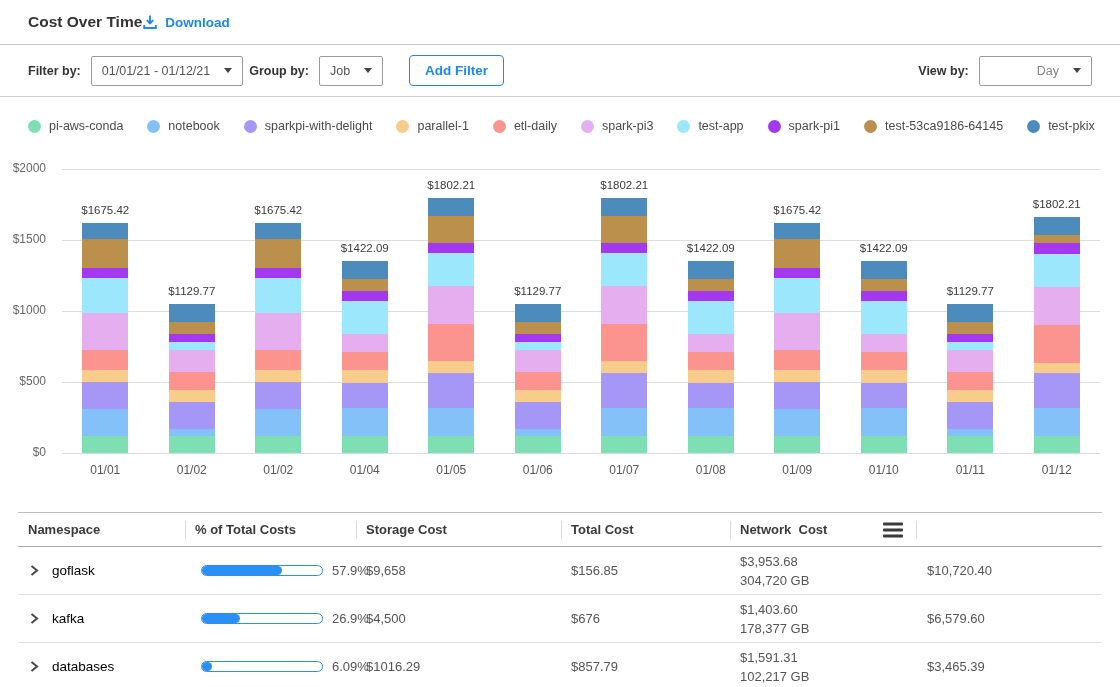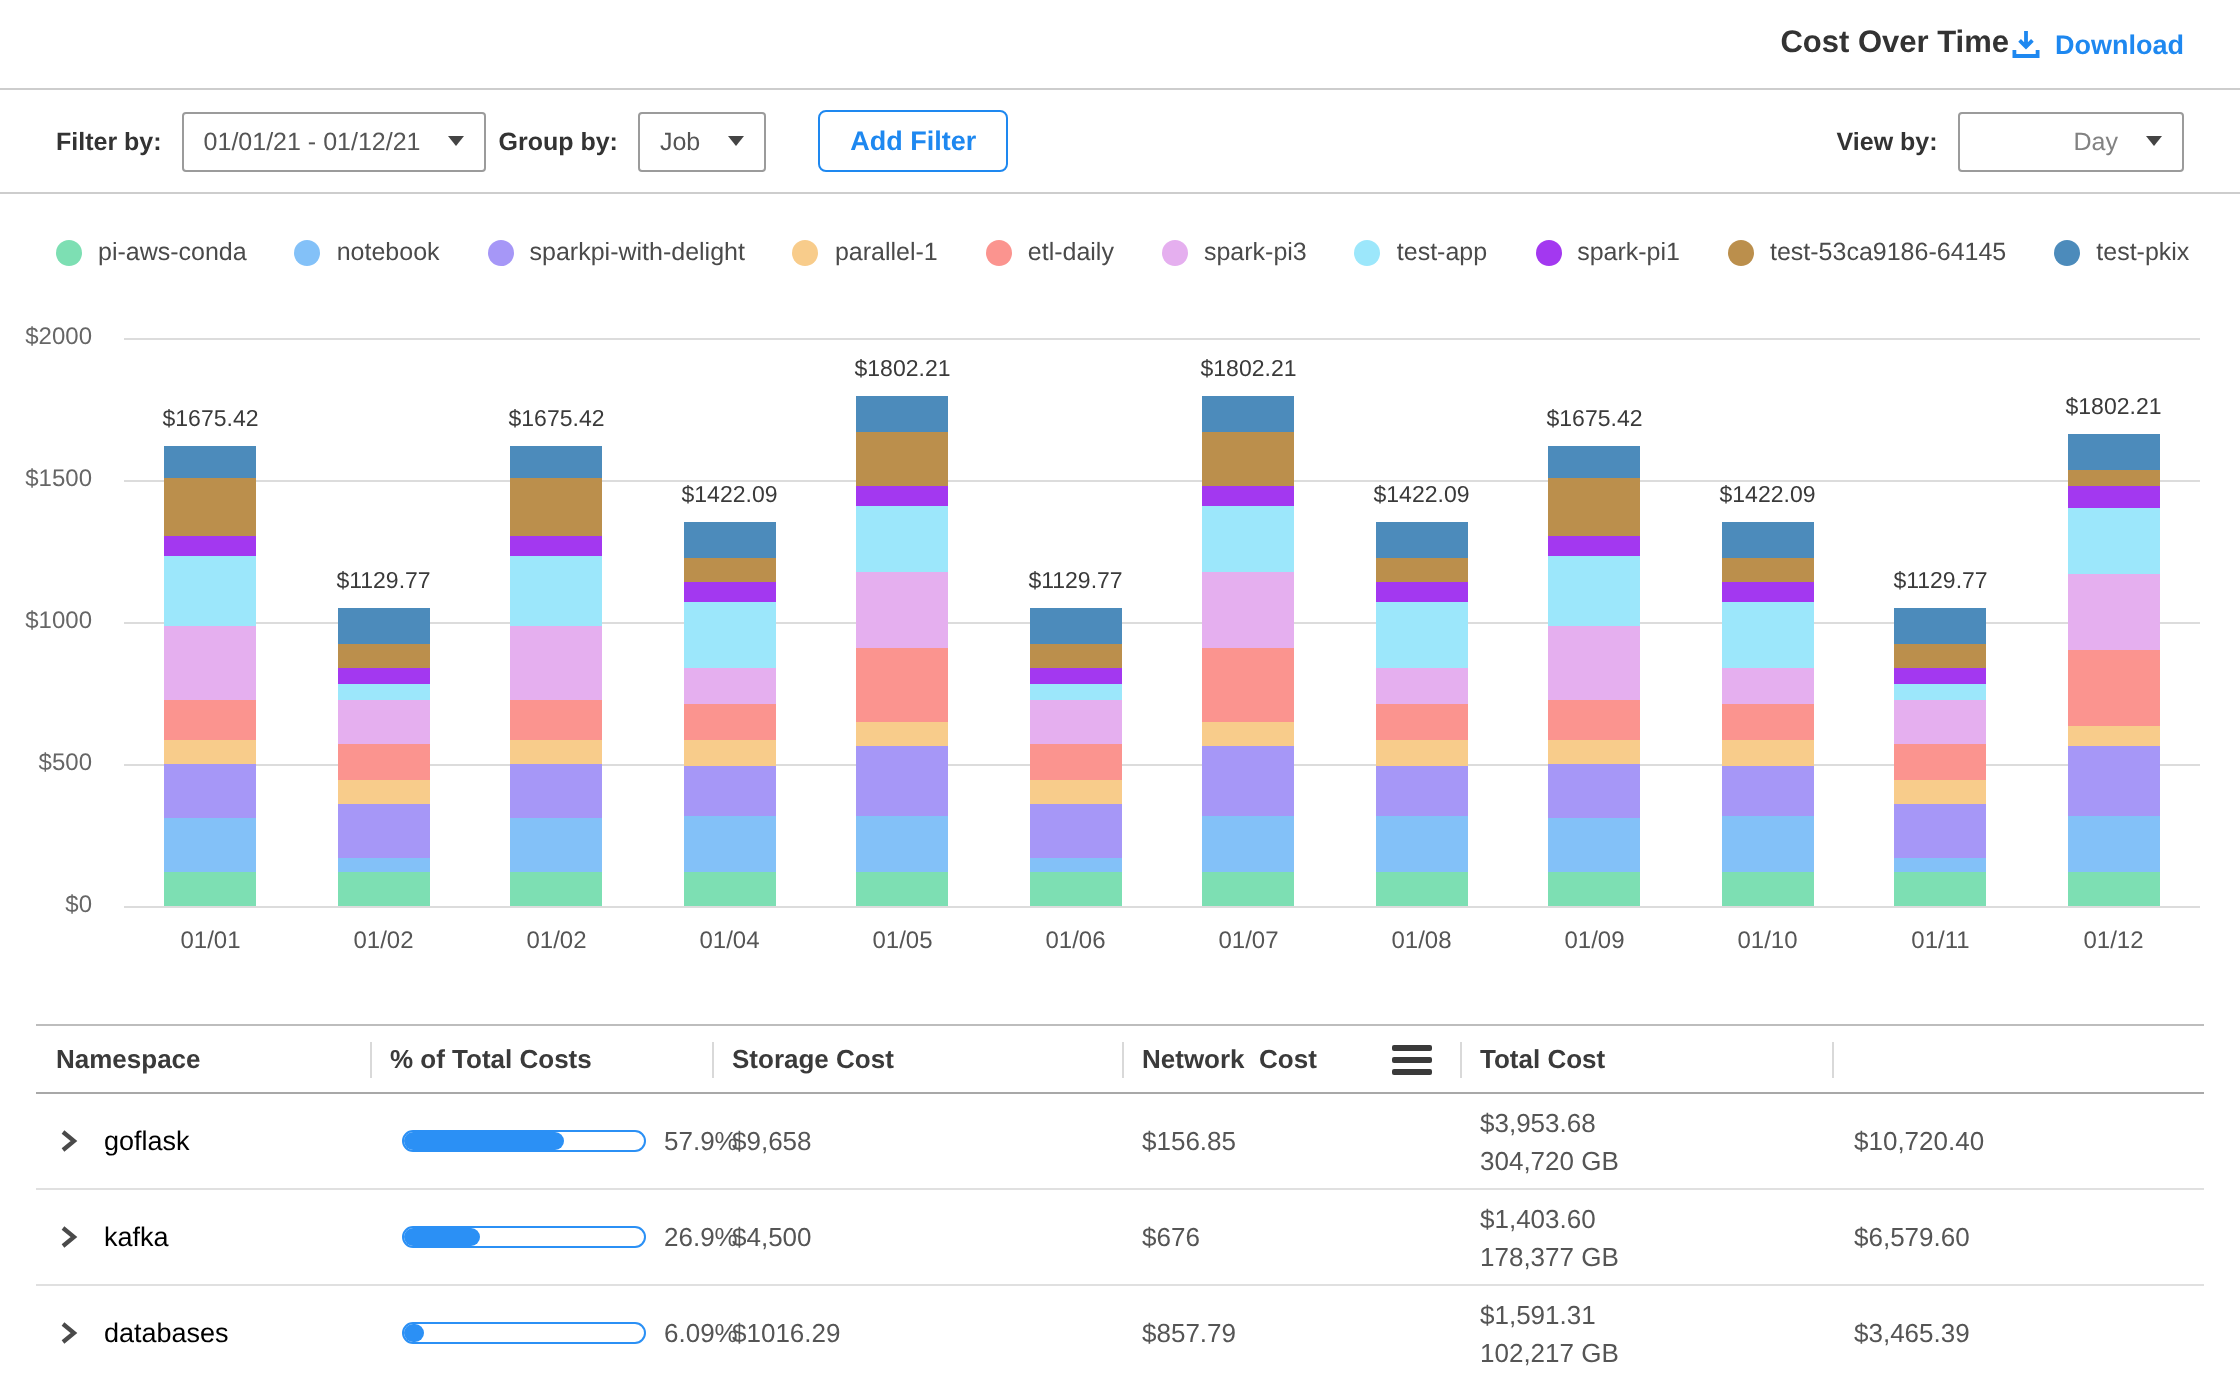--- a/index.html
+++ b/index.html
@@ -1,20 +1,20 @@
 <!DOCTYPE html>
 <html><head>
 <meta charset="utf-8">
 <style>
   * { margin:0; padding:0; box-sizing:border-box; }
   html,body { width:1120px; height:687px; overflow:hidden; background:#fff;
     font-family:"Liberation Sans", sans-serif; color:#3a3a3a; }
 
   
-  .topbar { height:45px; display:flex; align-items:center; justify-content:flex-end;
+  .topbar { height:45px; display:flex; align-items:center; justify-content:flex-start;
     padding:0 28px; border-bottom:1px solid #cdcdcd; }
   .topbar h1 { font-size:15.5px; font-weight:700; color:#333; }
   .download { display:flex; align-items:center; gap:7px; background:none; border:none;
     color:#1e88f0; font-family:inherit; font-size:13.5px; font-weight:700; cursor:pointer; }
 
   
   .toolbar { height:52px; display:flex; align-items:center; padding:0 28px;
     border-bottom:1px solid #cdcdcd; }
   .lbl { font-size:12.5px; font-weight:700; color:#333; margin-right:10px; white-space:nowrap; }
   .select { display:inline-flex; align-items:center; gap:14px; border:1px solid #9b9b9b;
@@ -366,24 +366,24 @@
           <span class="xlabel">01/12</span>
         </div>
       </div>
   </div>
 
   <div class="table">
     <div class="thead">
       <div class="th"><span>Namespace</span></div>
       <div class="th"><span>% of Total Costs</span></div>
       <div class="th"><span>Storage Cost</span></div>
+      <div class="th"><span>Total Cost</span></div>
       <div class="th"><span>Network  Cost</span>
         <span class="burger"><i></i><i></i><i></i></span>
       </div>
-      <div class="th"><span>Total Cost</span></div>
     </div>
     <div class="tbody">
         <div class="row">
           <div class="ns-cell">
             <svg width="12" height="13" viewBox="0 0 12 13">
               <path d="M3.5 2 9 6.5 3.5 11" fill="none" stroke="#4a4a4a" stroke-width="2.1"></path>
             </svg>
             <span class="ns-name">goflask</span>
           </div>
           <div class="pct-cell">

